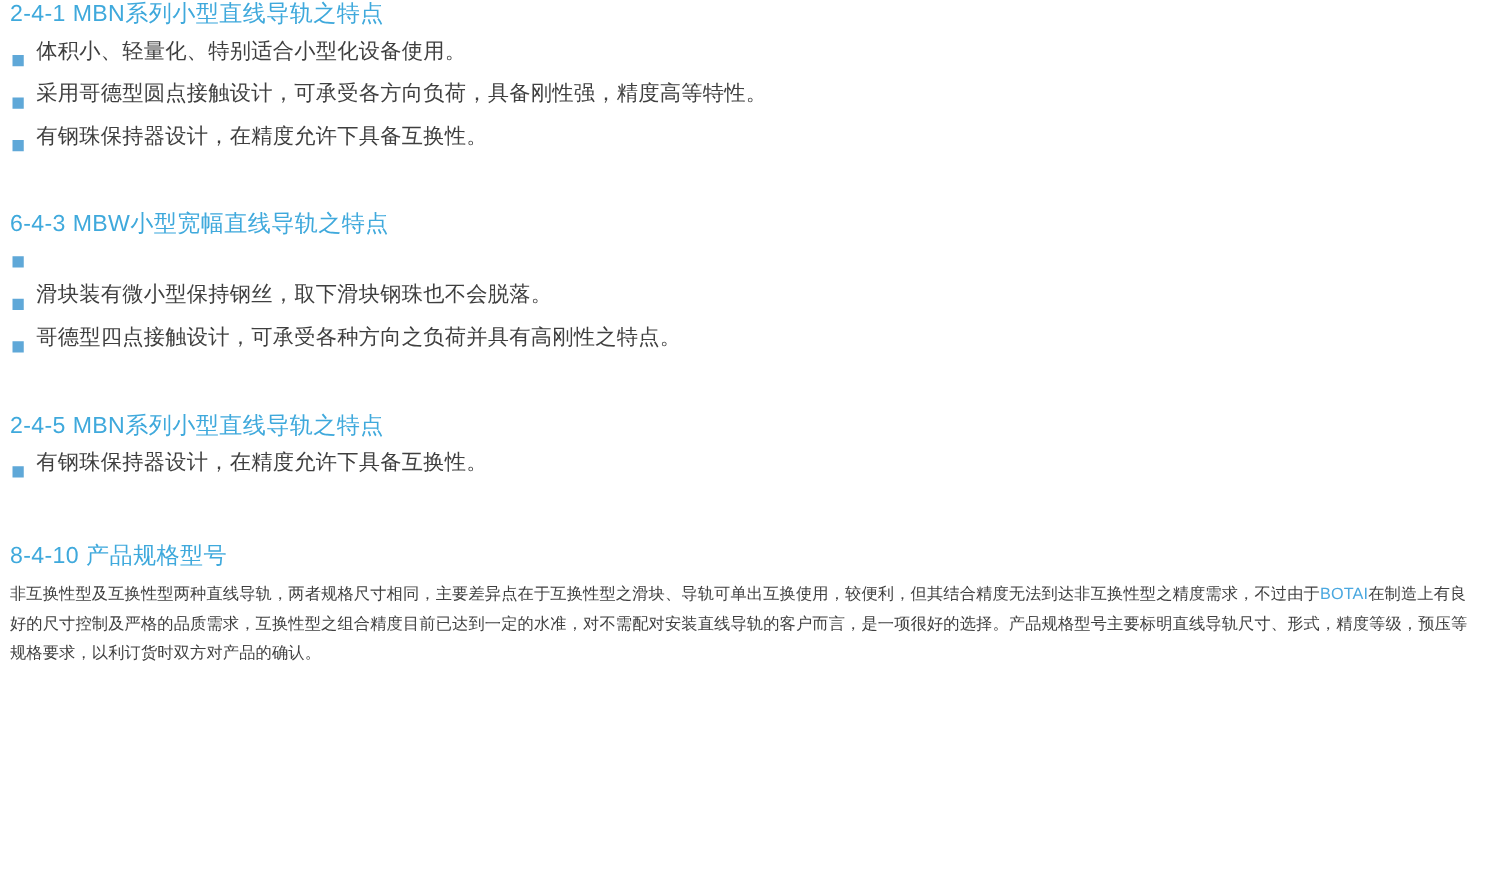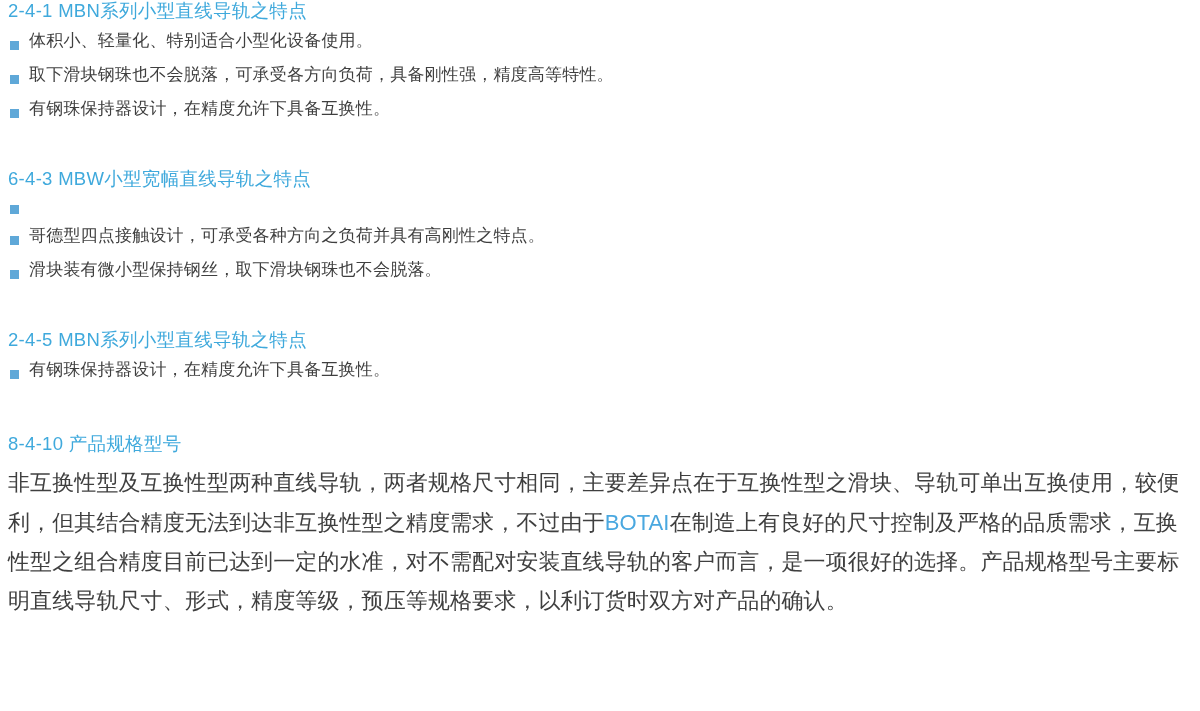--- a/index.html
+++ b/index.html
@@ -32,42 +32,42 @@
     line-height: 1.2;
     margin: 0 0 8px 0;
   }
   .bullets {
     list-style: none;
     margin: 0;
     padding: 0;
   }
   .bullet-item {
     display: flex;
-    align-items: center;
+    align-items: flex-end;
     margin: 0 0 11px 0;
     line-height: 1.35;
   }
   .bullet-mark {
     width: 9px;
     height: 9px;
     background: #5fa8d8;
     margin: 7px 10px 0 2px;
     flex: 0 0 auto;
   }
   .bullet-text {
     font-size: 17px;
     color: #3f3f3f;
     letter-spacing: 0.2px;
   }
   .gap-1 { height: 36px; }
   .gap-2 { height: 36px; }
   .gap-3 { height: 40px; }
 
   .para {
-    font-size: 22px;
+    font-size: 13px;
     line-height: 1.78;
     color: #3f3f3f;
     letter-spacing: 0.1px;
     margin: 2px 0 0 0;
     max-width: 1175px;
   }
   .brand {
     color: #4aa8e0;
   }
 </style>
@@ -78,44 +78,44 @@
 
   <div class="section">
     <h2 class="section-title">2-4-1 MBN系列小型直线导轨之特点</h2>
     <ul class="bullets">
       <li class="bullet-item">
         <span class="bullet-mark"></span>
         <span class="bullet-text">体积小、轻量化、特别适合小型化设备使用。</span>
       </li>
       <li class="bullet-item">
         <span class="bullet-mark"></span>
-        <span class="bullet-text">取下滑块钢珠也不会脱落，可承受各方向负荷，具备刚性强，精度高等特性。</span>
+        <span class="bullet-text">采用哥德型圆点接触设计，可承受各方向负荷，具备刚性强，精度高等特性。</span>
       </li>
       <li class="bullet-item">
         <span class="bullet-mark"></span>
         <span class="bullet-text">有钢珠保持器设计，在精度允许下具备互换性。</span>
       </li>
     </ul>
   </div>
 
   <div class="gap-1"></div>
 
   <div class="section">
     <h2 class="section-title">6-4-3 MBW小型宽幅直线导轨之特点</h2>
     <ul class="bullets">
       <li class="bullet-item">
         <span class="bullet-mark"></span>
       </li>
       <li class="bullet-item">
         <span class="bullet-mark"></span>
-        <span class="bullet-text">哥德型四点接触设计，可承受各种方向之负荷并具有高刚性之特点。</span>
+        <span class="bullet-text">滑块装有微小型保持钢丝，取下滑块钢珠也不会脱落。</span>
       </li>
       <li class="bullet-item">
         <span class="bullet-mark"></span>
-        <span class="bullet-text">滑块装有微小型保持钢丝，取下滑块钢珠也不会脱落。</span>
+        <span class="bullet-text">哥德型四点接触设计，可承受各种方向之负荷并具有高刚性之特点。</span>
       </li>
     </ul>
   </div>
 
   <div class="gap-2"></div>
 
   <div class="section">
     <h2 class="section-title">2-4-5 MBN系列小型直线导轨之特点</h2>
     <ul class="bullets">
       <li class="bullet-item">

